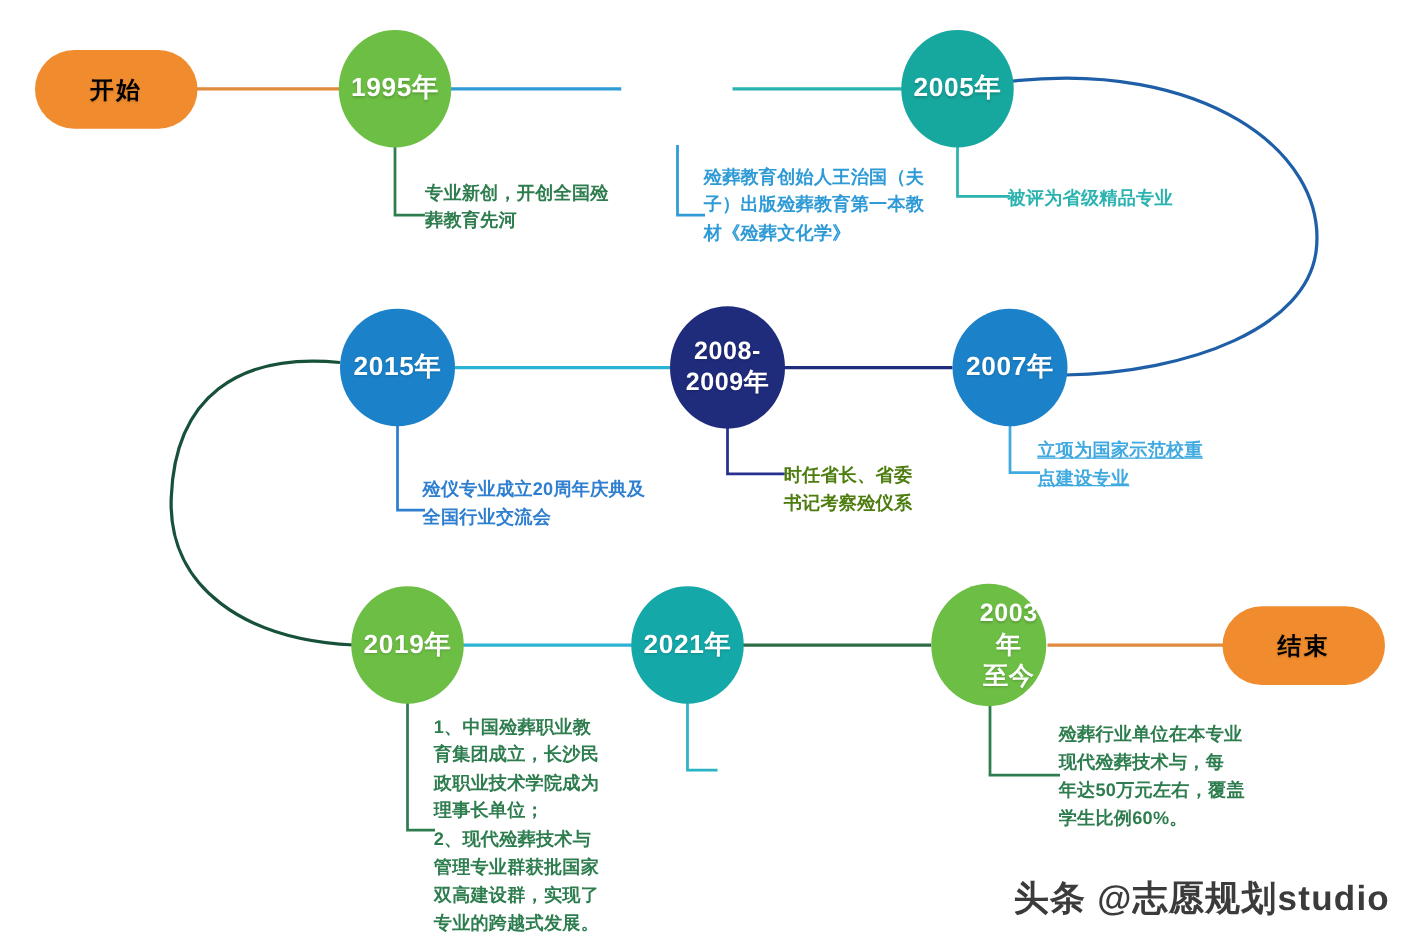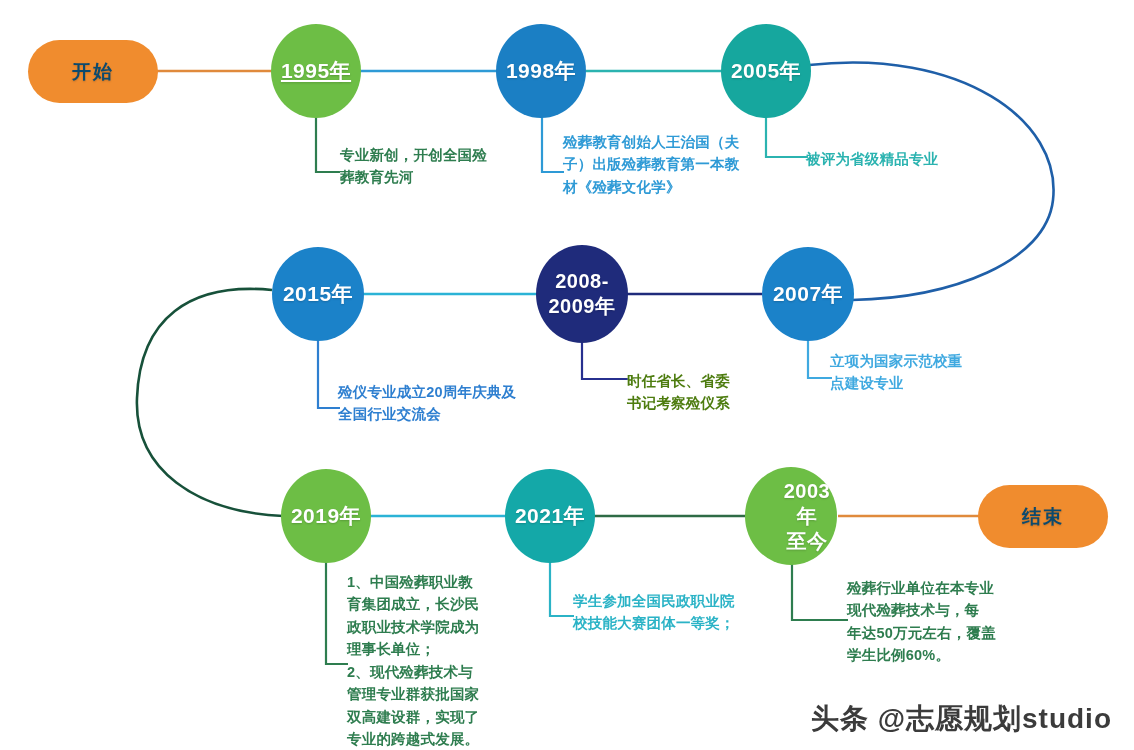--- a/index.html
+++ b/index.html
@@ -45,21 +45,21 @@
   }
   .node.small-wrap { font-size: 20px; }
 
   
   .pill {
     position: absolute;
     border-radius: 40px;
     display: flex;
     align-items: center;
     justify-content: center;
-    color: #0c4a6e;
+    color: #000000;
     font-weight: bold;
     font-size: 19px;
     letter-spacing: 2px;
     text-shadow: 0 1px 2px rgba(0,0,0,.18);
     box-sizing: border-box;
   }
 
   
   .note {
     position: absolute;
@@ -123,25 +123,22 @@
   </svg>
 
   <div class="pill" style="left:28px; top:40px; width:130px; height:63px; background:#F08C2E;">
     <span>开始</span>
   </div>
 
   <div class="pill" style="left:978px; top:485px; width:130px; height:63px; background:#F08C2E;">
     <span>结束</span>
   </div>
 
-  <div class="node" style="left:271px; top:24px; width:90px; height:94px; background:#6DBE45;text-decoration:underline;">
+  <div class="node" style="left:271px; top:24px; width:90px; height:94px; background:#6DBE45;">
     <span>1995年</span>
-  </div>
-  <div class="node" style="left:496px; top:24px; width:90px; height:94px; background:#1B7FC4;">
-    <span>1998年</span>
   </div>
   <div class="node" style="left:721px; top:24px; width:90px; height:94px; background:#16A79E;">
     <span>2005年</span>
   </div>
 
   <div class="node" style="left:272px; top:247px; width:92px; height:94px; background:#1B82C9;">
     <span>2015年</span>
   </div>
   <div class="node small-wrap" style="left:536px; top:245px; width:92px; height:98px; background:#1F2B7B;">
     <span style="white-space:pre-line;">2008-
@@ -164,40 +161,38 @@
 
   <div class="note" style="left:340px; top:144px; width:190px; color:#2E7D4F;">专业新创，开创全国殓
 葬教育先河</div>
 
   <div class="note" style="left:563px; top:131px; width:215px; color:#2E9AD6;">殓葬教育创始人王治国（夫
 子）出版殓葬教育第一本教
 材《殓葬文化学》</div>
 
   <div class="note" style="left:806px; top:148px; width:200px; color:#2BB3B0;">被评为省级精品专业</div>
 
-  <div class="note" style="left:830px; top:350px; width:180px; color:#3FA9E0;">立项为国家示范校重
+  <div class="note" style="left:830px; top:350px; width:180px; color:#3FA9E0;text-decoration:underline;">立项为国家示范校重
 点建设专业</div>
 
   <div class="note" style="left:627px; top:370px; width:170px; color:#4d7c0f;">时任省长、省委
 书记考察殓仪系</div>
 
   <div class="note" style="left:338px; top:381px; width:230px; color:#2E7FD0;">殓仪专业成立20周年庆典及
 全国行业交流会</div>
 
   <div class="note" style="left:347px; top:571px; width:180px; color:#2E7D4F;">1、中国殓葬职业教
 育集团成立，长沙民
 政职业技术学院成为
 理事长单位；
 2、现代殓葬技术与
 管理专业群获批国家
 双高建设群，实现了
 专业的跨越式发展。</div>
 
-  <div class="note" style="left:573px; top:590px; width:200px; color:#2BB3C6;">学生参加全国民政职业院
-校技能大赛团体一等奖；</div>
 
   <div class="note" style="left:847px; top:577px; width:190px; color:#2E7D4F;">殓葬行业单位在本专业
 现代殓葬技术与，每
 年达50万元左右，覆盖
 学生比例60%。</div>
 
   <div id="watermark">头条 @志愿规划studio</div>
 
 </div>
 

